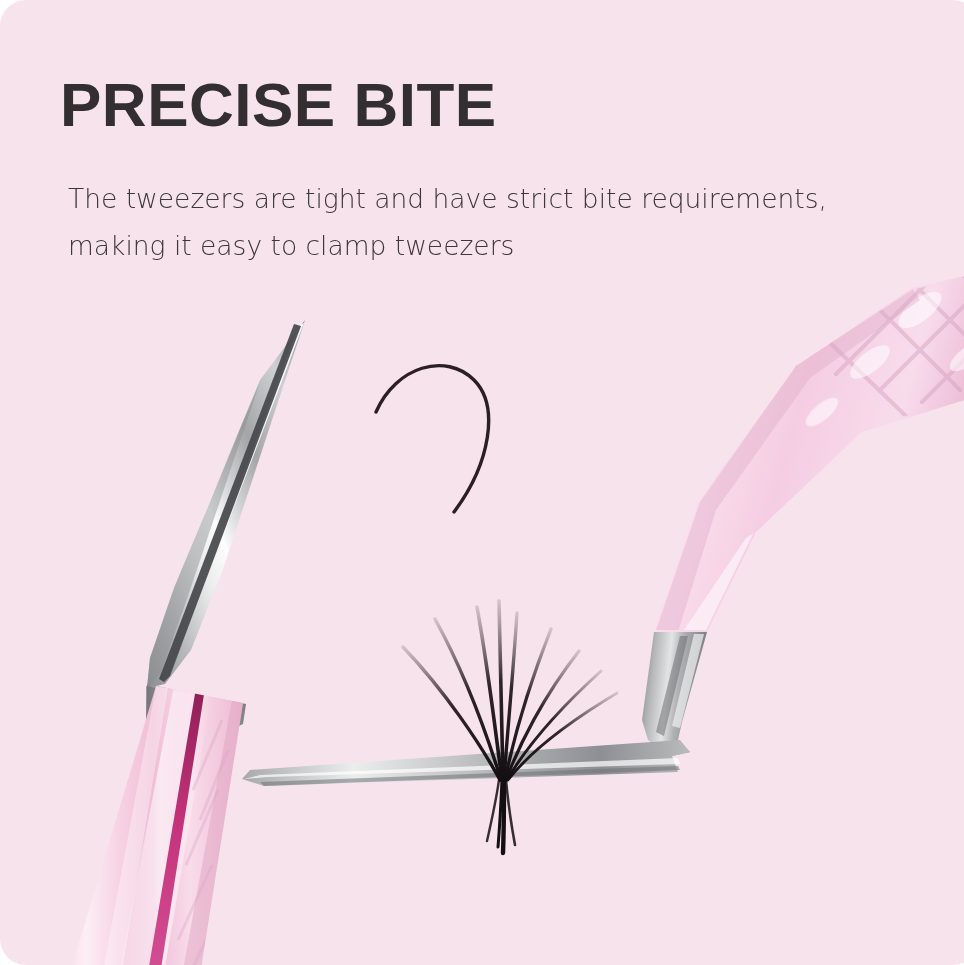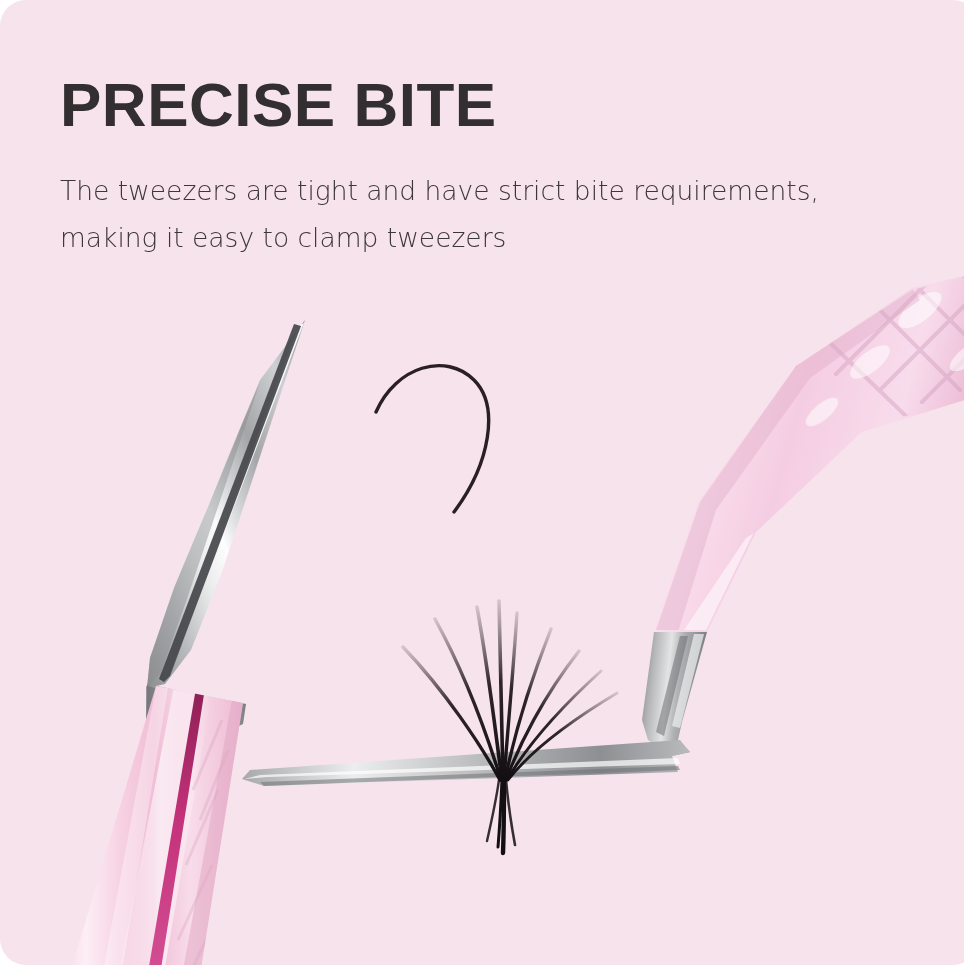--- a/index.html
+++ b/index.html
@@ -36,21 +36,21 @@
     margin: 0;
     font-family: "Liberation Sans", sans-serif;
     font-size: 62px;
     font-weight: 700;
     letter-spacing: 0.5px;
     color: #332f31;
     line-height: 1.05;
     white-space: nowrap;
   }
   #subcopy {
-    margin: 0;
+    margin: 8px;
     padding-top: 30px;
     font-family: "DejaVu Sans", sans-serif;
     font-size: 26.5px;
     font-weight: 300;
     color: #3c373a;
     line-height: 1.78;
     max-width: 760px;
   }
   #subcopy .line { display: block; }
 

